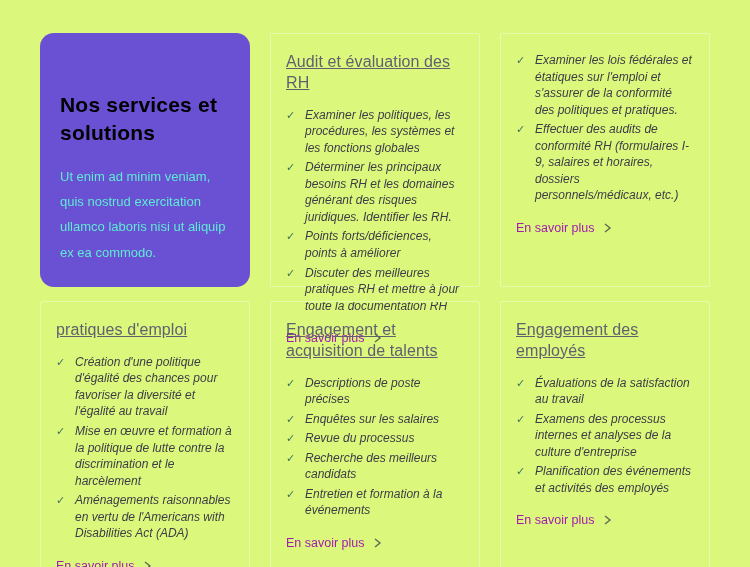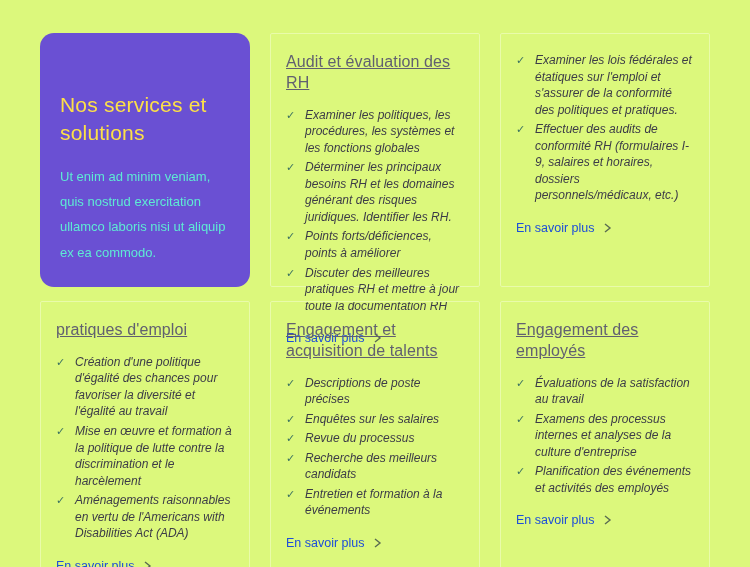--- a/index.html
+++ b/index.html
@@ -33,22 +33,22 @@
   .card.hero {
     background: #6a50d3;
     border: none;
     border-radius: 14px;
     padding: 58px 20px 20px 20px;
   }
   .hero-title {
     margin: 0 0 16px 0;
     font-size: 21px;
     line-height: 1.35;
-    font-weight: 400;
-    color: #fde047;
+    font-weight: 700;
+    color: #000000;
     letter-spacing: 0.2px;
   }
   .hero-body {
     margin: 0;
     font-size: 13px;
     line-height: 1.95;
     color: #5eead4;
   }
   .card-title {
     margin: 0 0 13px 0;
@@ -81,21 +81,21 @@
     font-size: 11px;
     line-height: 1.5;
   }
   ul.features .txt { flex: 1 1 auto; font-style: italic; }
   .more {
     display: inline-flex;
     align-items: center;
     gap: 8px;
     margin-top: 14px;
     font-size: 12.5px;
-    color: #1d4ed8;
+    color: #a21caf;
     text-decoration: none;
     cursor: pointer;
   }
   .more svg { display: block; }
 </style>
 </head>
 <body>
 
 <div class="grid">
 

